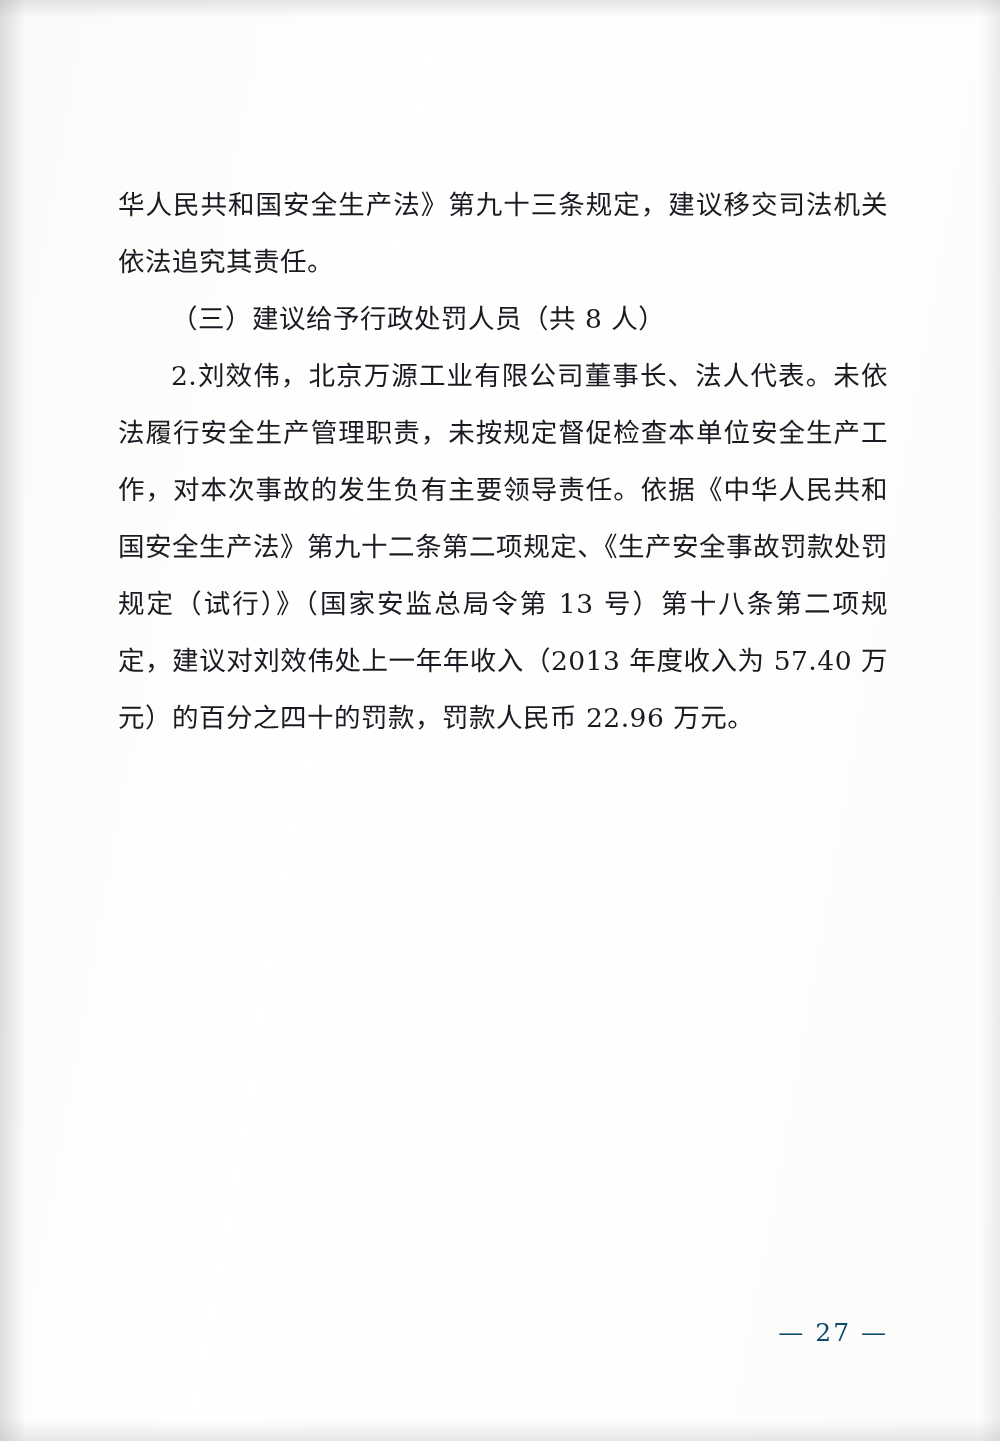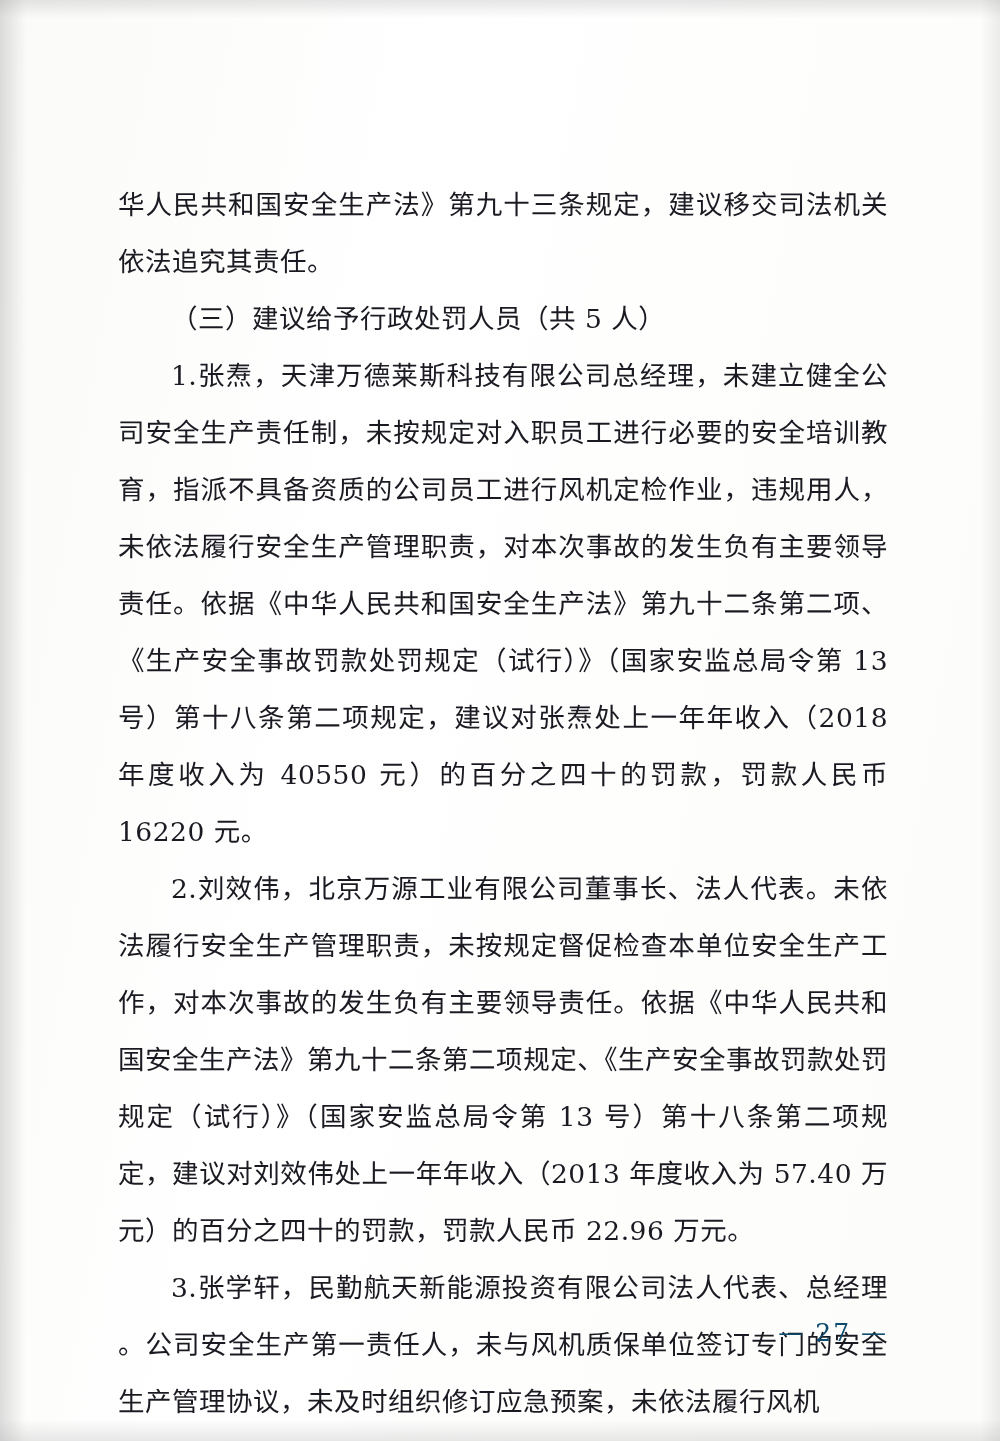--- a/index.html
+++ b/index.html
@@ -87,21 +87,19 @@
 
 <div id="page">
 
   <div class="edge-shadow-top"></div>
   <div class="edge-shadow-left"></div>
   <div class="edge-shadow-right"></div>
   <div class="edge-shadow-bottom"></div>
 
   <div class="doc-body">
     <p class="para">华人民共和国安全生产法》第九十三条规定，建议移交司法机关依法追究其责任。</p>
-    <p class="para indent">（三）建议给予行政处罚人员（共 5 人）</p>
-    <p class="para indent">1.张焘，天津万德莱斯科技有限公司总经理，未建立健全公司安全生产责任制，未按规定对入职员工进行必要的安全培训教育，指派不具备资质的公司员工进行风机定检作业，违规用人，未依法履行安全生产管理职责，对本次事故的发生负有主要领导责任。依据《中华人民共和国安全生产法》第九十二条第二项、《生产安全事故罚款处罚规定（试行）》（国家安监总局令第 13 号）第十八条第二项规定，建议对张焘处上一年年收入（2018 年度收入为 40550 元）的百分之四十的罚款，罚款人民币 16220 元。</p>
+    <p class="para indent">（三）建议给予行政处罚人员（共 8 人）</p>
     <p class="para indent">2.刘效伟，北京万源工业有限公司董事长、法人代表。未依法履行安全生产管理职责，未按规定督促检查本单位安全生产工作，对本次事故的发生负有主要领导责任。依据《中华人民共和国安全生产法》第九十二条第二项规定、《生产安全事故罚款处罚规定（试行）》（国家安监总局令第 13 号）第十八条第二项规定，建议对刘效伟处上一年年收入（2013 年度收入为 57.40 万元）的百分之四十的罚款，罚款人民币 22.96 万元。</p>
-    <p class="para indent">3.张学轩，民勤航天新能源投资有限公司法人代表、总经理 。公司安全生产第一责任人，未与风机质保单位签订专门的安全生产管理协议，未及时组织修订应急预案，未依法履行风机</p>
   </div>
 
   <div class="page-number">— 27 —</div>
 
 </div>
 
 </body></html>

